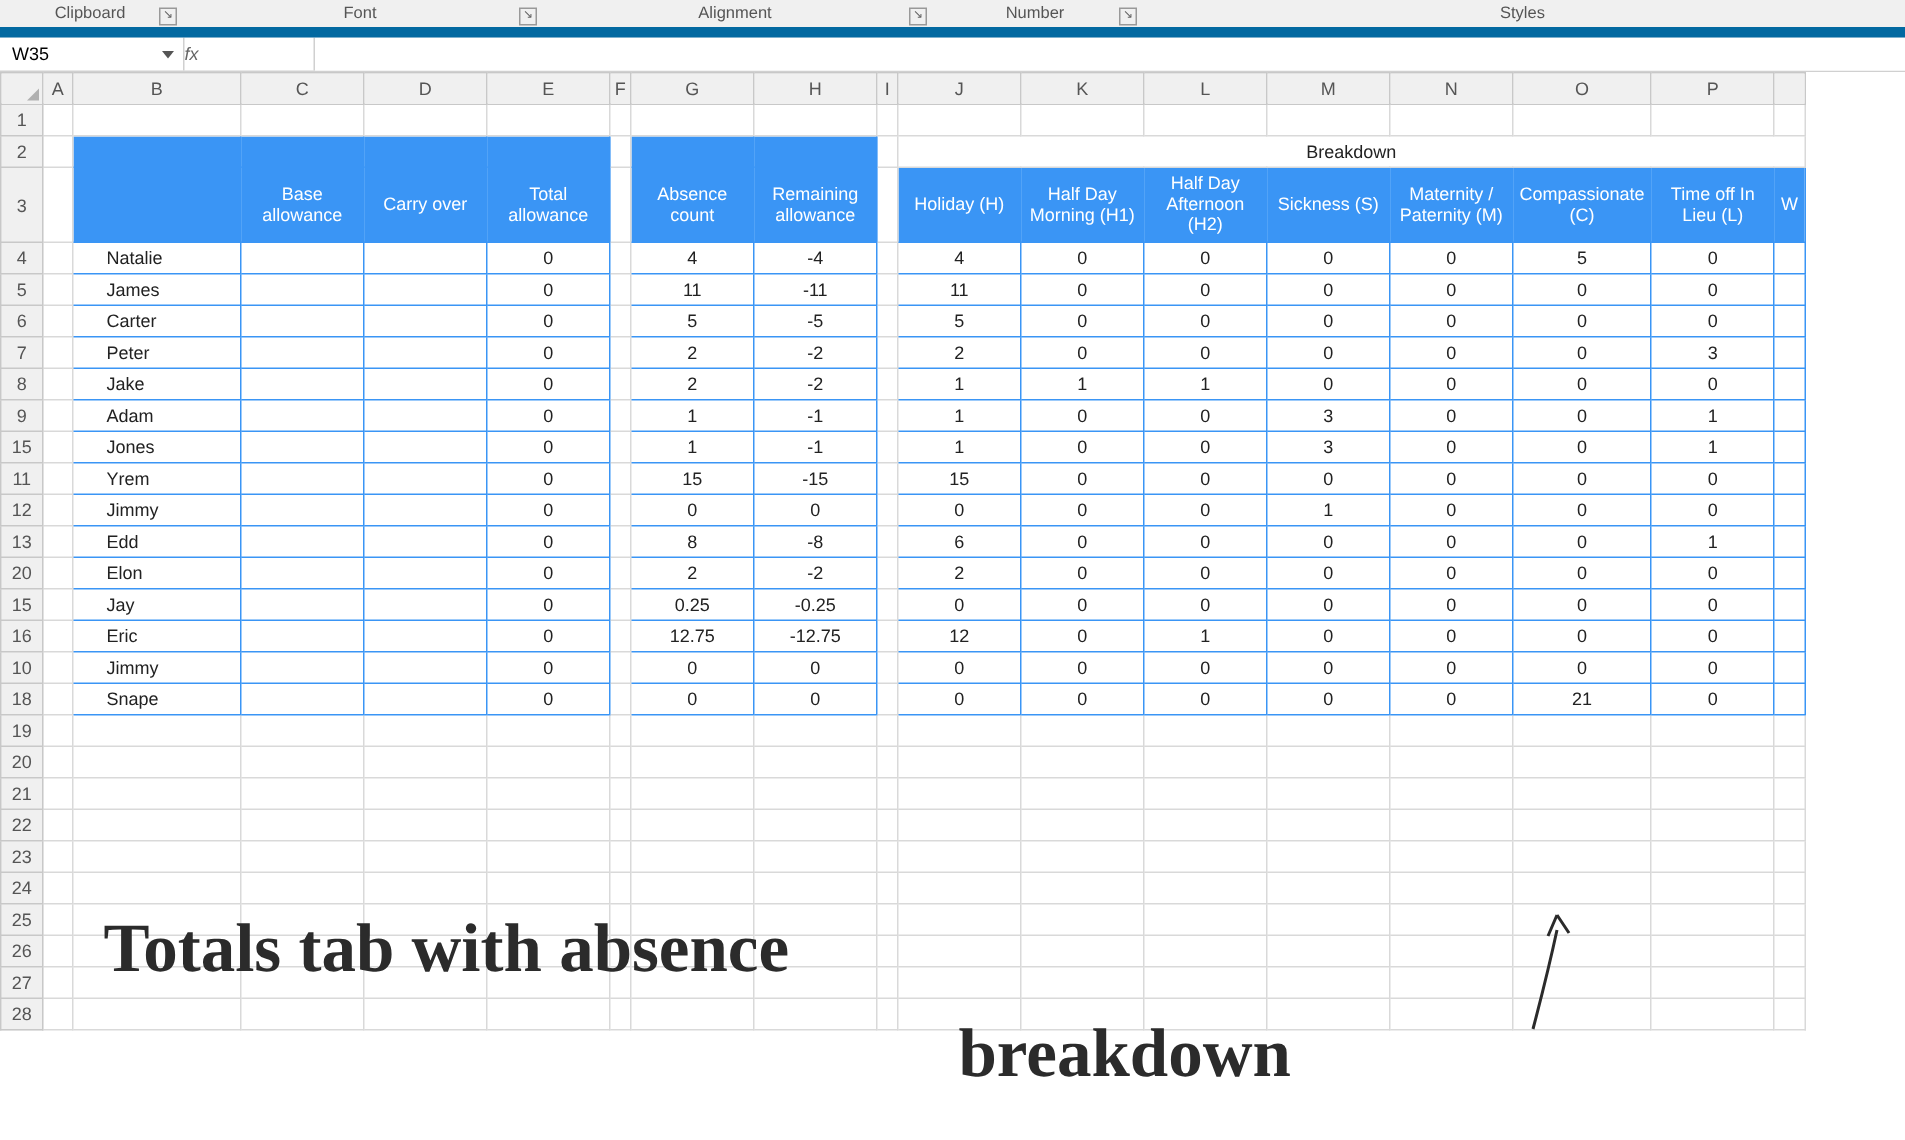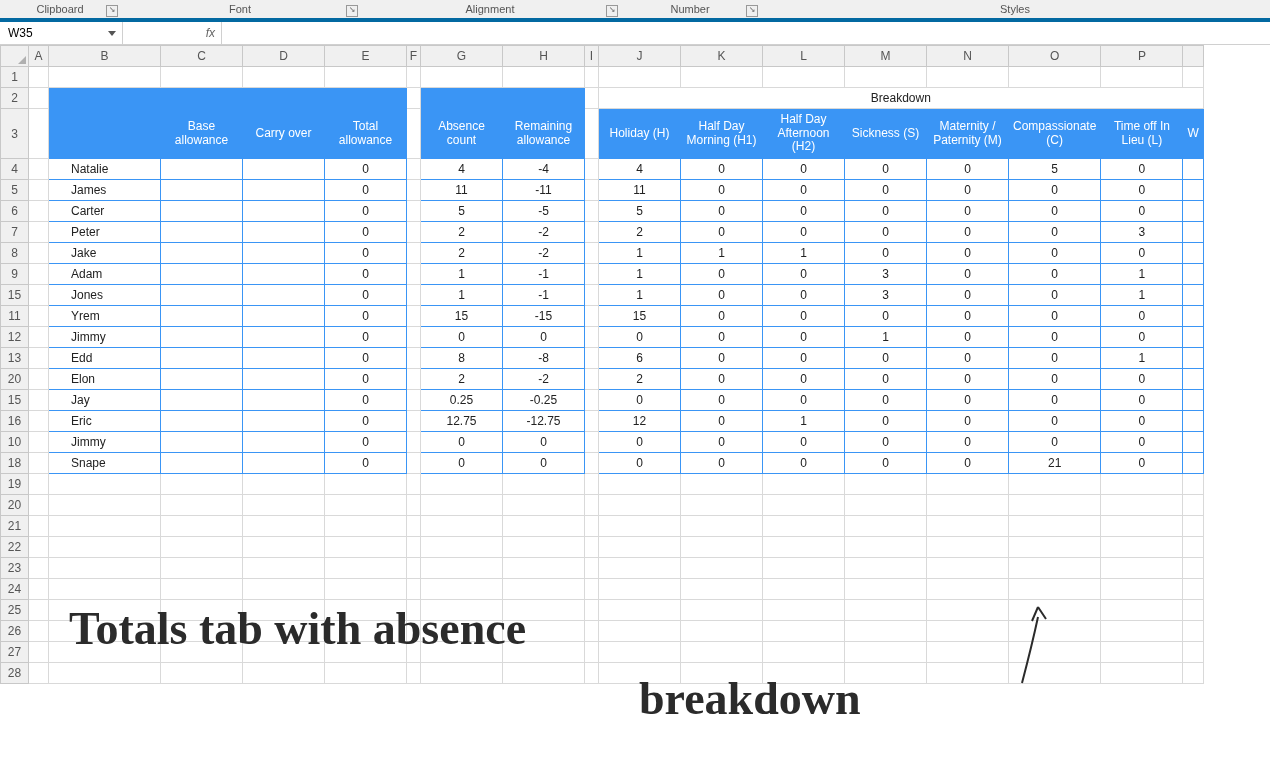--- a/index.html
+++ b/index.html
@@ -1,26 +1,26 @@
 <!DOCTYPE html>
 <html><head>
 <meta charset="utf-8">
 <style>
   html,body{margin:0;padding:0;font-family:"Segoe UI",Tahoma,sans-serif;font-size:12px;color:#222;background:#fff;user-select:none;}
   .app{width:1270px;height:760px;position:relative;background:#fff;}
   
-  .ribbon-groups{height:18px;background:#f0f0f0;border-bottom:4px solid #0369a1;display:flex;align-items:center;position:relative;}
+  .ribbon-groups{height:18px;background:#f0f0f0;border-bottom:7px solid #0369a1;display:flex;align-items:center;position:relative;}
   .rgroup{position:absolute;text-align:center;color:#555;font-size:11px;}
   .rgroup .dlg{position:absolute;right:2px;top:2px;width:10px;height:10px;border:1px solid #999;font-size:8px;line-height:8px;text-align:center;color:#666;}
   
-  .fxrow{height:22px;background:#fff;border-bottom:1px solid #d0d0d0;display:flex;align-items:stretch;gap:12px;}
+  .fxrow{height:22px;background:#fff;border-bottom:1px solid #d0d0d0;display:flex;align-items:stretch;}
   .namebox{width:110px;border-right:1px solid #d0d0d0;display:flex;align-items:center;padding:0 6px;justify-content:space-between;}
   .namebox input{border:none;width:70px;font-size:12px;outline:none;}
   .dd{width:0;height:0;border-left:4px solid transparent;border-right:4px solid transparent;border-top:5px solid #555;}
-  .fxbtns{width:80px;display:flex;align-items:center;justify-content:flex-end;border-right:1px solid #d0d0d0;padding-right:6px;color:#666;font-style:italic;}
+  .fxbtns{width:80px;display:flex;align-items:center;border-right:1px solid #d0d0d0;padding-right:6px;color:#666;font-style:italic;}
   .fxbtns span{font-style:italic;}
   .fxinput{flex:1;}
   .fxinput input{border:none;width:100%;height:100%;font-size:12px;padding:0 6px;outline:none;}
   
   .gridwrap{position:relative;overflow:hidden;height:720px;}
   table.grid{border-collapse:collapse;table-layout:fixed;}
   .grid th,.grid td{border:1px solid #d9d9d9;background:#fff;height:21px;box-sizing:border-box;font-size:12px;}
   
   .colhdr th{background:#f0f0f0;color:#555;font-weight:normal;text-align:center;border-color:#c8c8c8;position:relative;}
   

